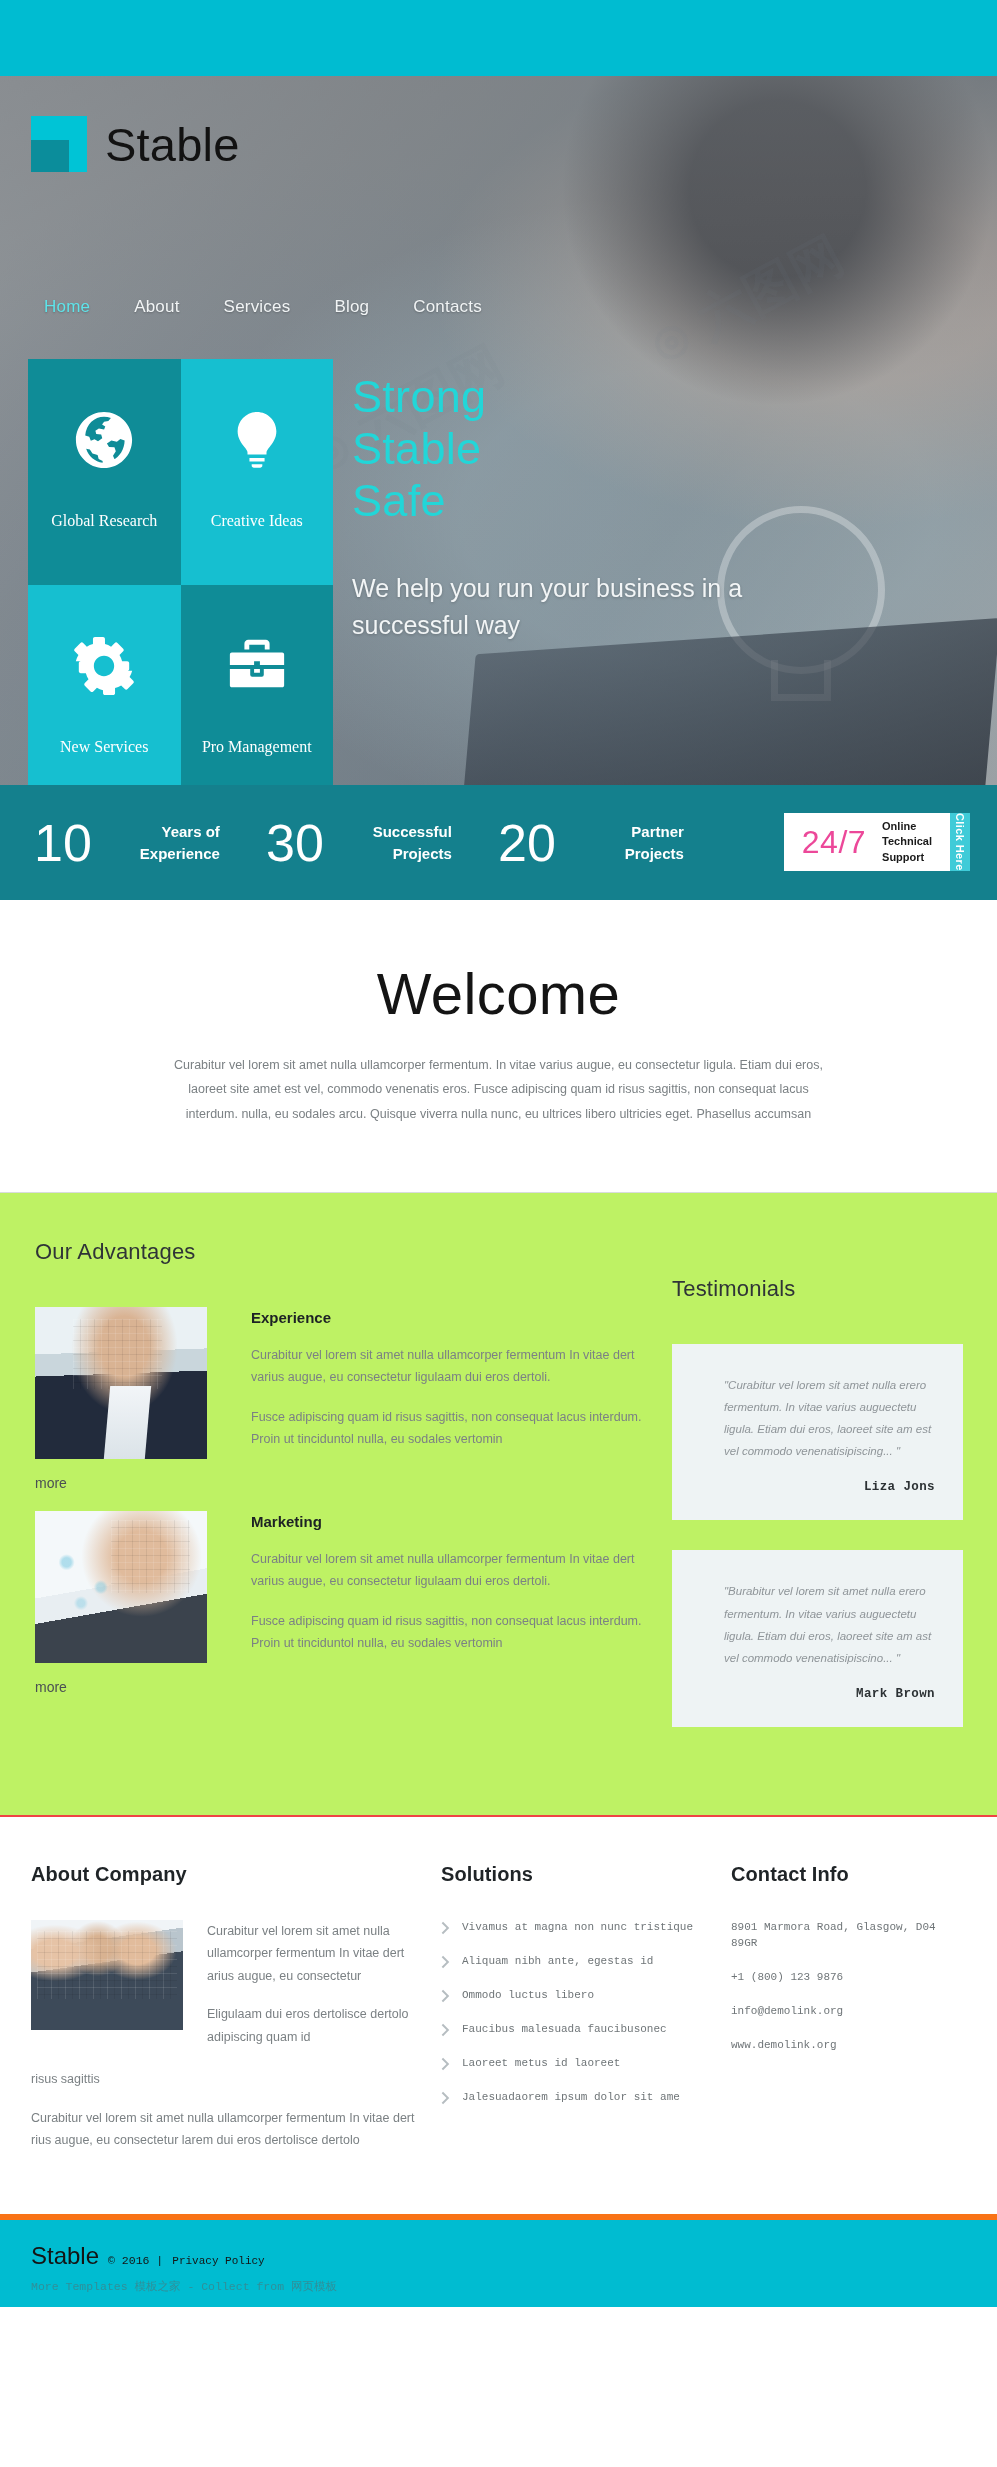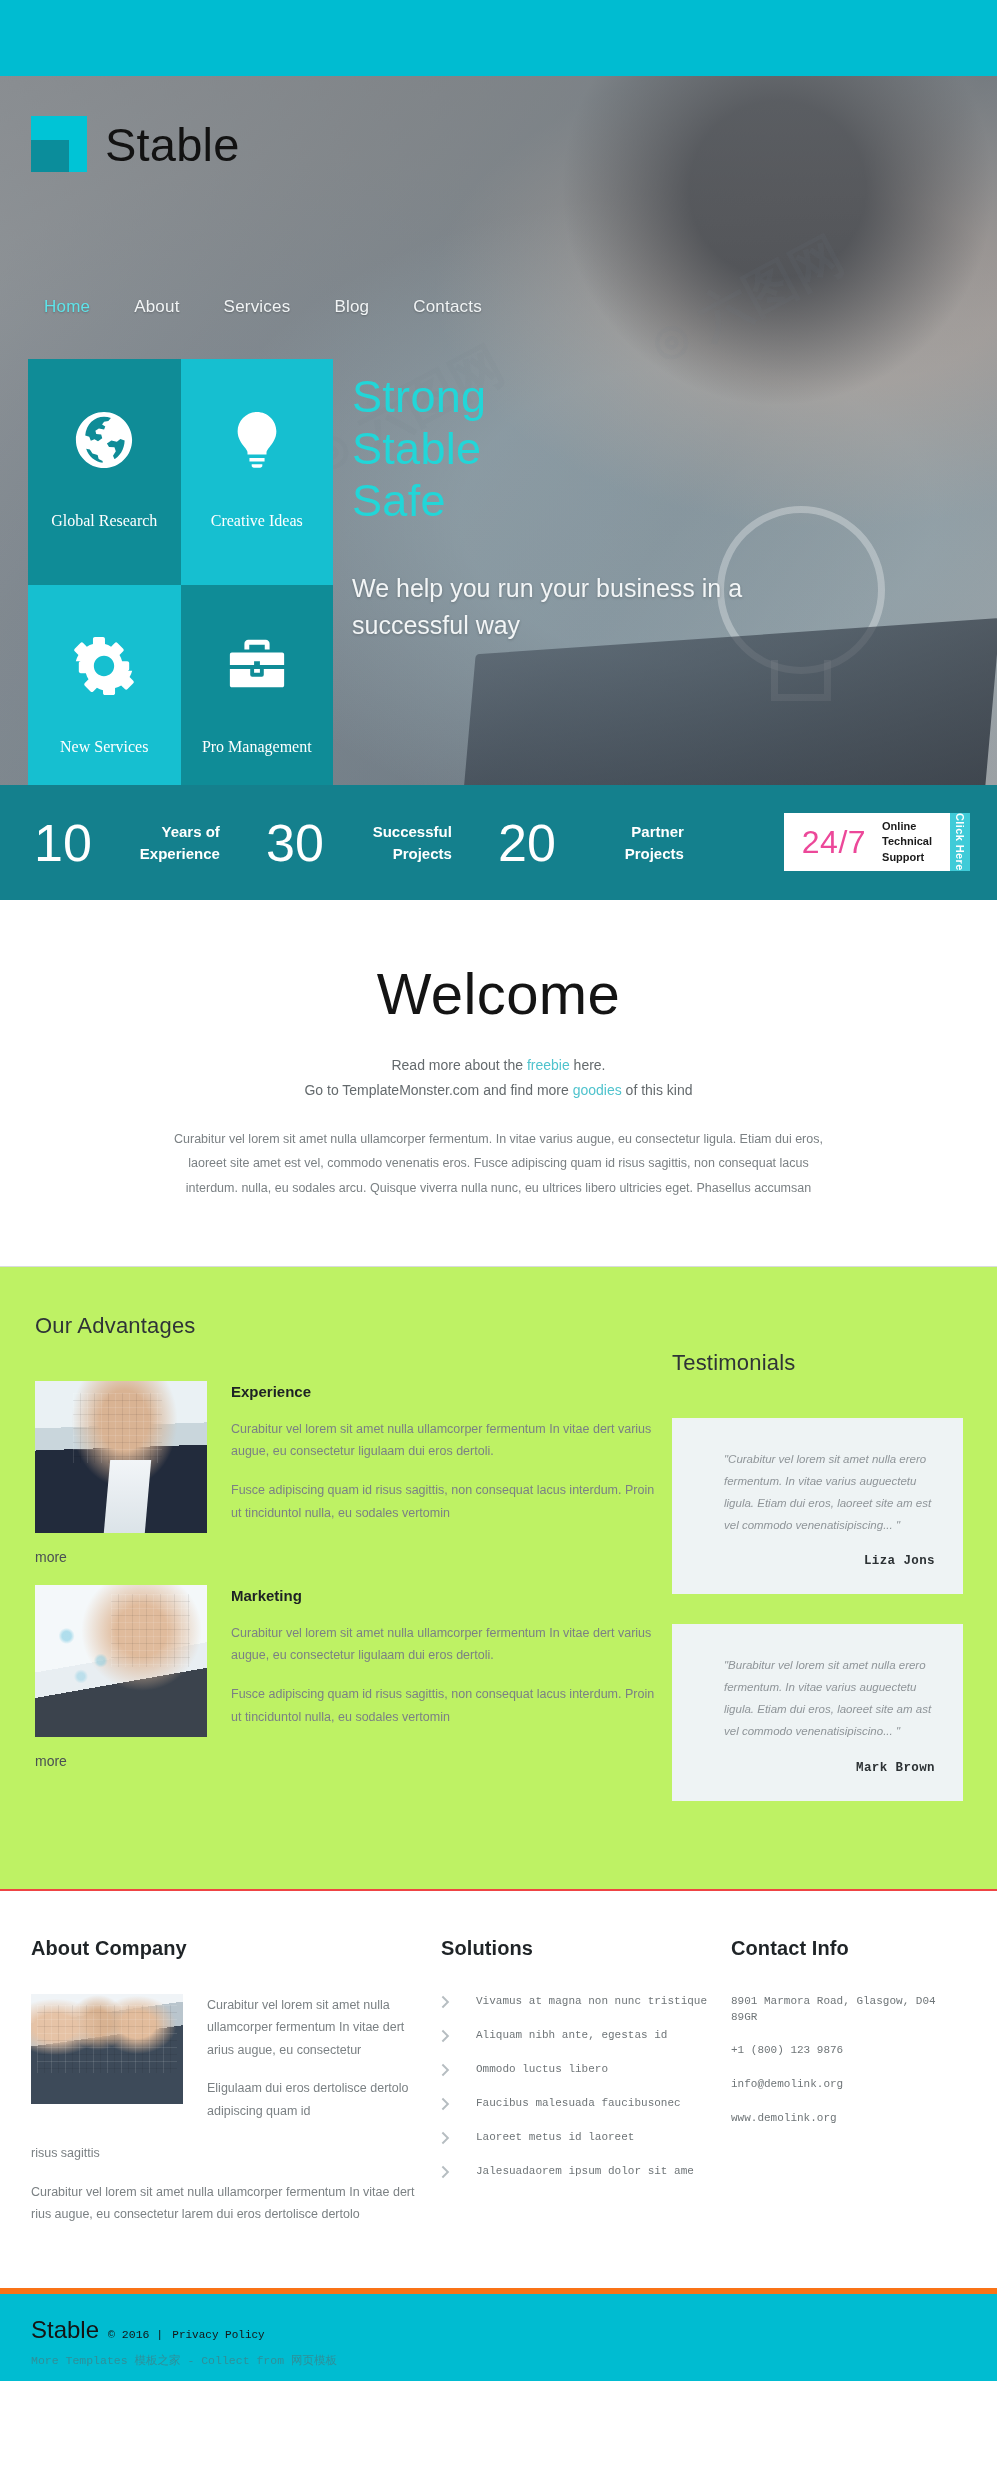--- a/index.html
+++ b/index.html
@@ -283,21 +283,21 @@
 
   .section-heading {
     font-size: 22px;
     color: #2f3437;
     font-weight: 300;
     margin-bottom: 42px;
     letter-spacing: 0.2px;
   }
 
   .adv-item { margin-bottom: 20px; }
-  .adv-row { display: flex; gap: 24px; }
+  .adv-row { display: flex; gap: 44px; }
   .adv-photo {
     width: 172px; height: 152px;
     flex: none;
     position: relative;
     overflow: hidden;
     background: #e8eef1;
   }
   .photo-woman {
     background:
       radial-gradient(ellipse at 52% 26%, #d9b393 0 19%, rgba(0,0,0,0) 42%),
@@ -409,21 +409,21 @@
     color: #7b8184;
     line-height: 1.8;
     margin-bottom: 16px;
   }
   .about-tail { font-size: 12.5px; color: #7b8184; line-height: 1.8; margin-top: 4px; }
 
   .sol-list { list-style: none; }
   .sol-item {
     display: flex;
     align-items: flex-start;
-    gap: 24px;
+    gap: 10px;
     margin-bottom: 19px;
     cursor: pointer;
   }
   .sol-chevron { flex: none; width: 11px; height: 14px; margin-top: 1px; }
   .sol-chevron svg { width: 100%; height: 100%; fill: #b6bdc1; }
   .sol-label {
     font-family: "Liberation Mono", monospace;
     font-size: 11px;
     color: #6f7578;
     line-height: 1.35;
@@ -577,28 +577,20 @@
       <span>Online</span>
       <span>Technical</span>
       <span>Support</span>
     </div>
     <div class="support-cta">Click Here</div>
   </div>
 </div>
 
 <div class="welcome">
   <div class="welcome-title">Welcome</div>
-  <div class="welcome-lead">
-    <div>
-      <span>Read more about the </span><span class="lnk">freebie</span><span> here.</span>
-    </div>
-    <div>
-      <span>Go to TemplateMonster.com and find more </span><span class="lnk">goodies</span><span> of this kind</span>
-    </div>
-  </div>
   <div class="welcome-body">Curabitur vel lorem sit amet nulla ullamcorper fermentum. In vitae varius augue, eu consectetur ligula. Etiam dui eros, laoreet site amet est vel, commodo venenatis eros. Fusce adipiscing quam id risus sagittis, non consequat lacus interdum. nulla, eu sodales arcu. Quisque viverra nulla nunc, eu ultrices libero ultricies eget. Phasellus accumsan</div>
 </div>
 
 <div class="mid">
   <div class="adv-col">
     <div class="section-heading">Our Advantages</div>
 
     <div class="adv-item">
       <div class="adv-row">
         <div class="adv-photo photo-woman">

